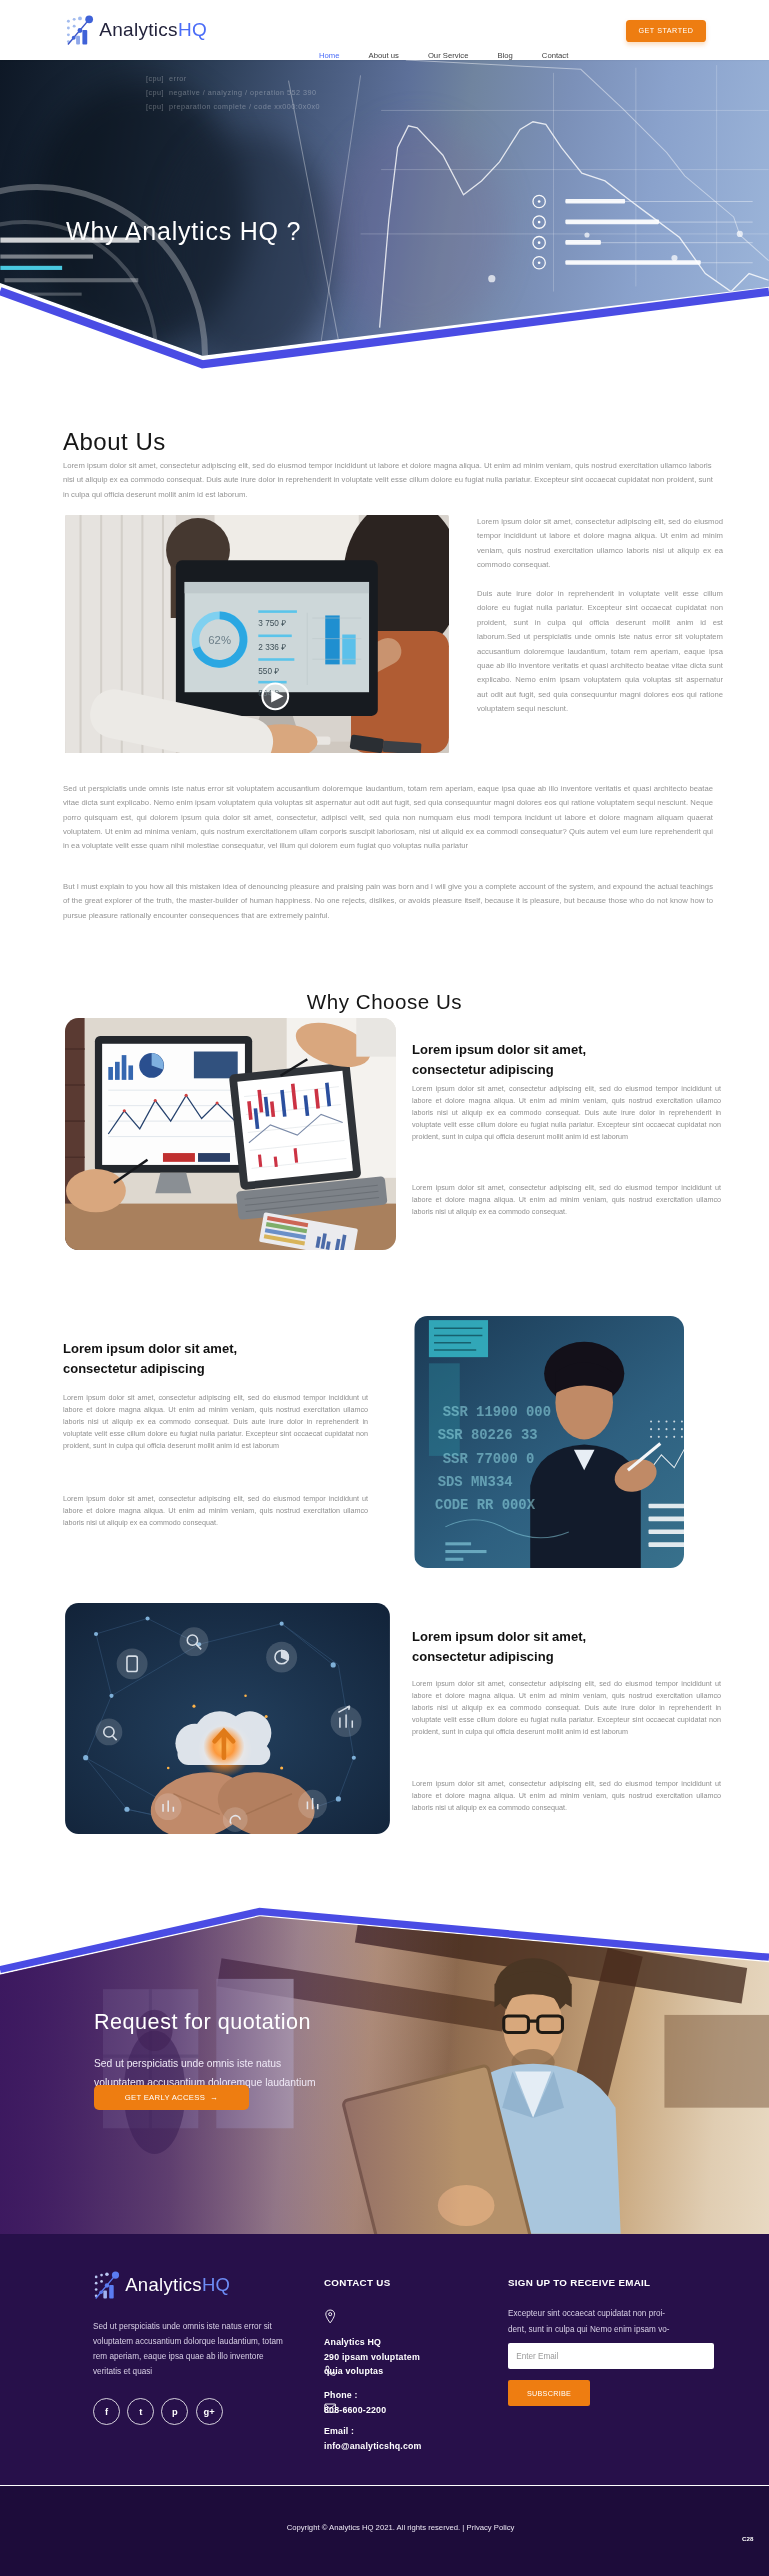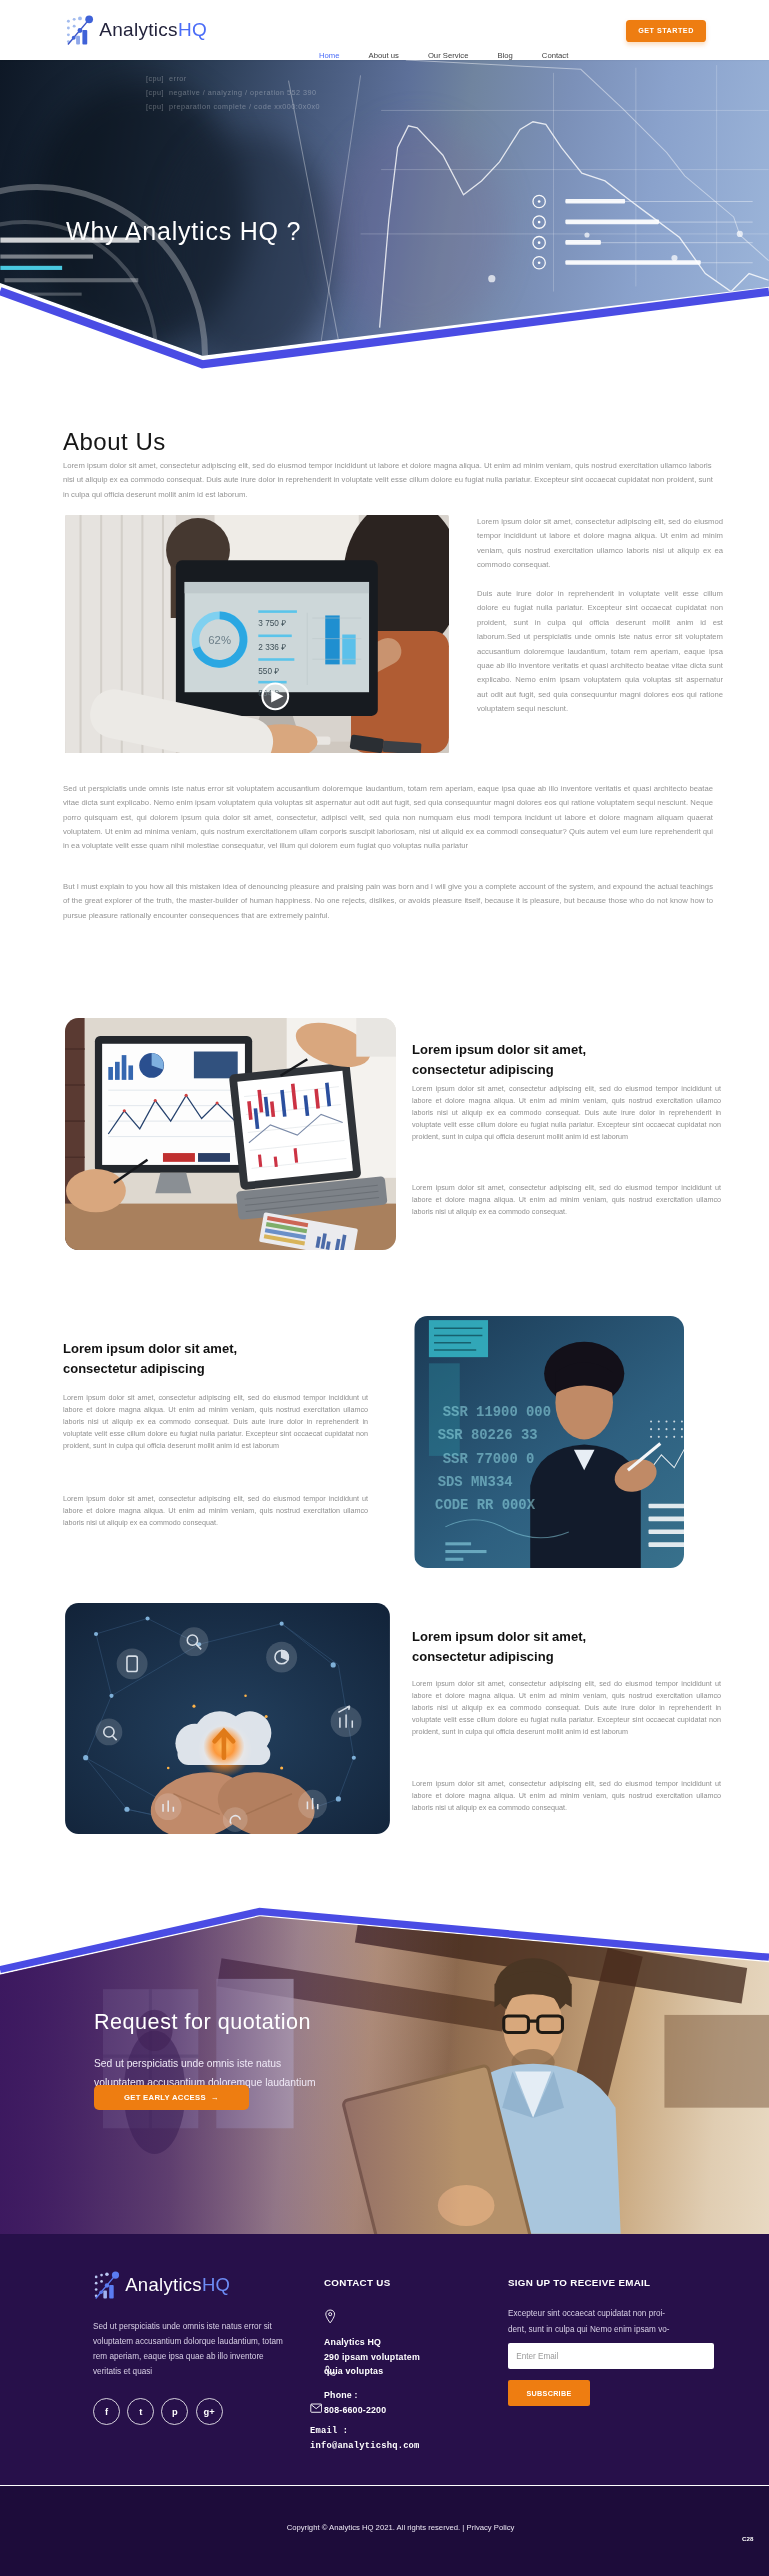--- a/index.html
+++ b/index.html
@@ -9,21 +9,21 @@
 
   
   .header{left:0;top:0;width:769px;height:60px;background:#ffffff;z-index:30;box-shadow:0 0.5px 1.5px rgba(0,0,0,.08);}
   .logo{display:flex;align-items:center;gap:5.2px;}
   .logo-header{left:65px;top:14px;}
   .logo-text{font-size:19px;font-weight:300;color:#23233c;letter-spacing:0.3px;}
   .logo-text .hq{color:#4a6cf7;}
   .nav{left:319px;top:0;height:60px;display:flex;align-items:flex-end;gap:29px;}
   .nav a{text-decoration:none;font-size:7.7px;color:#3d3d3d;cursor:pointer;}
   .nav a.active{color:#4a6cf8;}
-  .btn{border:none;cursor:pointer;color:#fff;background:#ee7d11;font-weight:bold;font-family:"Liberation Sans",sans-serif;}
+  .btn{border:none;cursor:pointer;color:#fff;background:#ee7d11;font-weight:normal;font-family:"Liberation Sans",sans-serif;}
   .cta-header{left:626px;top:19.6px;width:80px;height:22px;border-radius:3.6px;font-size:7.2px;letter-spacing:0.5px;box-shadow:0 2.1px 4.1px rgba(238,125,17,.25);}
 
   
   .hero-wrap{left:0;top:60px;width:769px;height:309px;}
   .hero-stripe{left:0;top:0;z-index:1;}
   .hero-photo{left:0;top:0;width:769px;height:300px;z-index:2;
     background:linear-gradient(100deg,#0e1826 0%,#1a2839 14%,#2c3e57 26%,#45587a 38%,#5d7099 50%,#70849f 58%,#7b90b8 70%,#8aa2cc 82%,#9db6da 100%);
     clip-path:polygon(0 0,100% 0,100% 75.6%,26.3% 98.6%,0 74.3%);}
   .hero-blob{position:absolute;border-radius:50%;filter:blur(15.5px);}
   .hero-arc{position:absolute;border-radius:50%;border:6.2px solid rgba(255,255,255,.28);}
@@ -79,21 +79,21 @@
   .social{left:93px;top:2398px;display:flex;gap:7.2px;}
   .social .sc{width:25px;height:25px;border:1px solid rgba(255,255,255,.8);border-radius:50%;display:flex;align-items:center;justify-content:center;color:#fff;font-size:9.3px;font-weight:bold;cursor:pointer;}
   .fcol-h{color:#ffffff;font-size:9.8px;font-weight:bold;letter-spacing:0.3px;}
   .contact-h{left:324px;top:2277px;}
   .signup-h{left:508px;top:2277px;}
   .citem{position:absolute;display:flex;gap:9.3px;color:#ffffff;flex-direction:column;}
   .citem .ic{width:13.4px;padding-top:1.5px;flex:none;}
   .citem .tx{font-size:8.8px;line-height:14.4px;font-weight:600;letter-spacing:0.2px;}
   .ci-addr{left:324px;top:2307px;}
   .ci-phone{left:324px;top:2363px;}
-  .ci-mail{left:310px;top:2401px;font-family:Liberation Mono, monospace;}
+  .ci-mail{left:324px;top:2401px;}
   .signup-text{left:508px;top:2306px;width:216px;color:#d8d0e6;font-size:8.2px;line-height:16px;}
   .email-input{left:508px;top:2343px;width:190px;height:26px;border:none;border-radius:2.1px;padding:0 8.2px;font-size:8.2px;color:#444;font-family:"Liberation Sans",sans-serif;}
   .email-input::placeholder{color:#9a9a9a;}
   .cta-subscribe{left:508px;top:2380px;width:82px;height:26px;border-radius:2.1px;font-size:7.2px;letter-spacing:0.3px;}
 
   
   .bottombar{left:0;top:2486px;width:769px;height:90px;background:#1d0c3a;}
   .copyright{left:16px;top:2523px;width:769px;text-align:center;color:#eae6f2;font-size:7.7px;}
   .copyright a{color:#eae6f2;text-decoration:none;cursor:pointer;}
   .watermark{left:742px;top:2535px;color:#ffffff;font-size:6.2px;font-weight:bold;}
@@ -257,20 +257,21 @@
   </div>
 
   <div class="abs body-text about-side">
     <p>Lorem ipsum dolor sit amet, consectetur adipiscing elit, sed do eiusmod tempor incididunt ut labore et dolore magna aliqua. Ut enim ad minim veniam, quis nostrud exercitation ullamco laboris nisi ut aliquip ex ea commodo consequat.</p>
     <p>Duis aute irure dolor in reprehenderit in voluptate velit esse cillum dolore eu fugiat nulla pariatur. Excepteur sint occaecat cupidatat non proident, sunt in culpa qui officia deserunt mollit anim id est laborum.Sed ut perspiciatis unde omnis iste natus error sit voluptatem accusantium doloremque laudantium, totam rem aperiam, eaque ipsa quae ab illo inventore veritatis et quasi architecto beatae vitae dicta sunt explicabo. Nemo enim ipsam voluptatem quia voluptas sit aspernatur aut odit aut fugit, sed quia consequuntur magni dolores eos qui ratione voluptatem sequi nesciunt.</p>
   </div>
 
   <p class="abs body-text about-p3">Sed ut perspiciatis unde omnis iste natus error sit voluptatem accusantium doloremque laudantium, totam rem aperiam, eaque ipsa quae ab illo inventore veritatis et quasi architecto beatae vitae dicta sunt explicabo. Nemo enim ipsam voluptatem quia voluptas sit aspernatur aut odit aut fugit, sed quia consequuntur magni dolores eos qui ratione voluptatem sequi nesciunt. Neque porro quisquam est, qui dolorem ipsum quia dolor sit amet, consectetur, adipisci velit, sed quia non numquam eius modi tempora incidunt ut labore et dolore magnam aliquam quaerat voluptatem. Ut enim ad minima veniam, quis nostrum exercitationem ullam corporis suscipit laboriosam, nisi ut aliquid ex ea commodi consequatur? Quis autem vel eum iure reprehenderit qui in ea voluptate velit esse quam nihil molestiae consequatur, vel illum qui dolorem eum fugiat quo voluptas nulla pariatur</p>
   <p class="abs body-text about-p4">But I must explain to you how all this mistaken idea of denouncing pleasure and praising pain was born and I will give you a complete account of the system, and expound the actual teachings of the great explorer of the truth, the master-builder of human happiness. No one rejects, dislikes, or avoids pleasure itself, because it is pleasure, but because those who do not know how to pursue pleasure rationally encounter consequences that are extremely painful.</p>
 
+  <h2 class="abs h2 why-h2">Why Choose Us</h2>
 
   <div class="abs feature-img f1-img">
     <svg width="331" height="232" viewBox="0 0 642 450">
       <rect width="642" height="450" fill="#ded8cf"></rect>
       <rect x="430" y="0" width="212" height="310" fill="#f4f2ee"></rect>
       <rect x="0" y="0" width="38" height="450" fill="#5a3a32"></rect>
       <g stroke="#4a2e28" stroke-width="3">
           <line x1="0" y1="60" x2="38" y2="60"></line>
           <line x1="0" y1="130" x2="38" y2="130"></line>
           <line x1="0" y1="200" x2="38" y2="200"></line>

